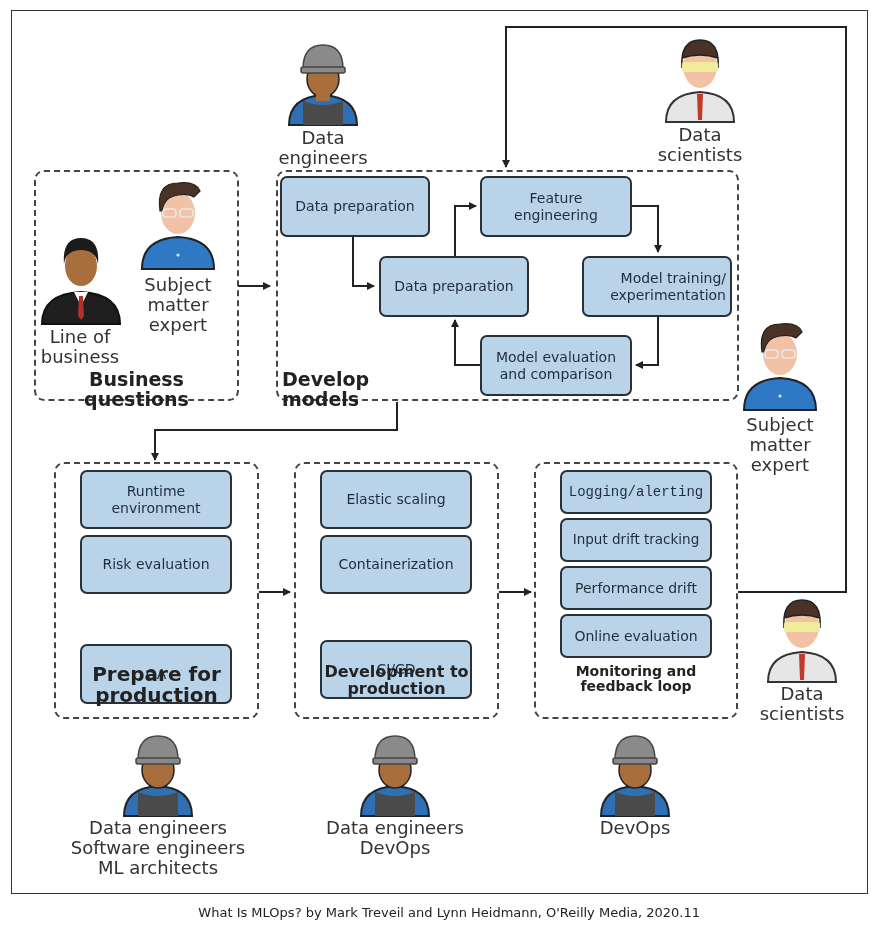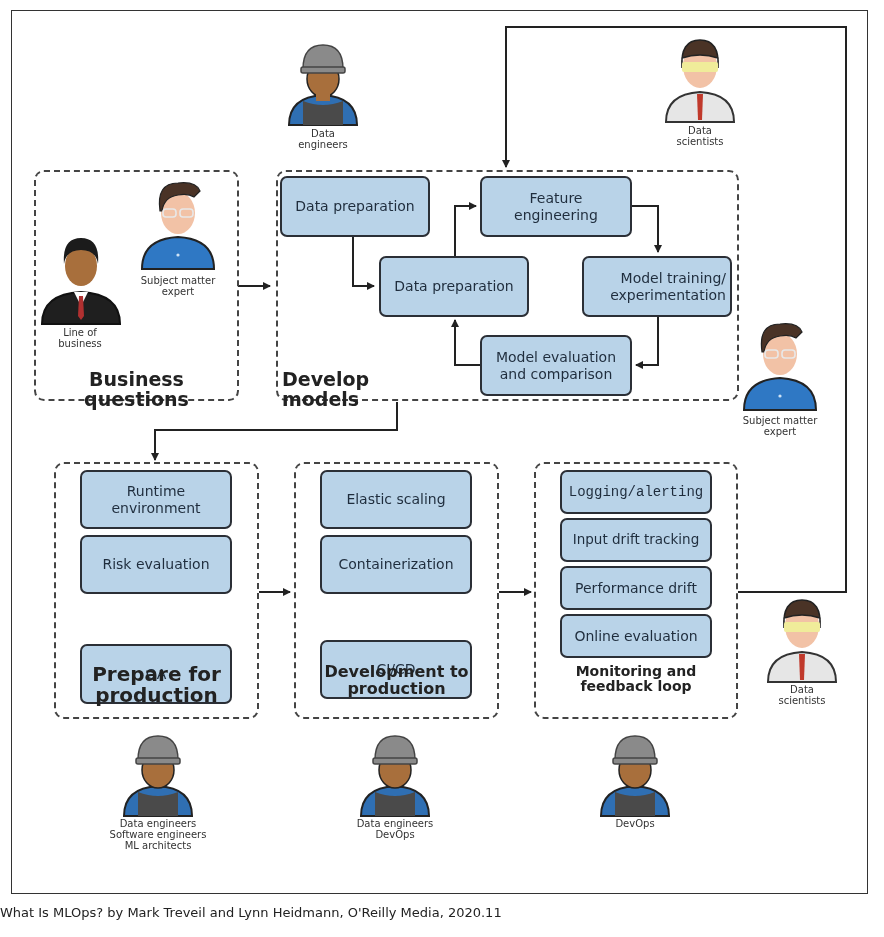--- a/index.html
+++ b/index.html
@@ -3,22 +3,22 @@
 <meta charset="utf-8">
 <style>
   html, body { margin: 0; padding: 0; background: #ffffff; }
   body { width: 884px; height: 937px; position: relative; overflow: hidden; font-family: "DejaVu Sans", sans-serif; color: #222; }
   .frame { position: absolute; left: 11px; top: 10px; width: 857px; height: 884px; border: 1.5px solid #333; box-sizing: border-box; background: #fff; }
   svg.wires { position: absolute; left: 0; top: 0; width: 884px; height: 937px; pointer-events: none; }
   .group { position: absolute; border: 2px dashed #444; border-radius: 10px; box-sizing: border-box; }
   .group-title { position: absolute; font-weight: bold; color: #222; text-align: center; line-height: 1.05; }
   .box { position: absolute; background: #b9d3e8; border: 2px solid #2b2f36; border-radius: 7px; box-sizing: border-box; display: flex; align-items: center; justify-content: center; text-align: center; color: #1f2d3d; font-size: 14px; line-height: 1.15; padding: 0 4px; }
   .person { position: absolute; }
-  .plabel { position: absolute; text-align: center; font-size: 10px; line-height: 1.12; color: #333; white-space: pre-line; }
-  .caption { position: absolute; left: 0; width: 700px; top: 905px; text-align: left; font-size: 13px; color: #222; }
+  .plabel { position: absolute; text-align: center; font-size: 18px; line-height: 1.12; color: #333; white-space: pre-line; }
+  .caption { position: absolute; left: 0; width: 700px; top: 905px; text-align: right; font-size: 13px; color: #222; }
 </style>
 </head>
 <body>
 
 <div class="frame"></div>
 
 <svg class="wires" viewBox="0 0 884 937">
   <defs>
     <marker id="arr" markerWidth="8" markerHeight="8" refX="7" refY="4" orient="auto" markerUnits="userSpaceOnUse">
       <path d="M0,0 L8,4 L0,8 z" fill="#222"></path>

